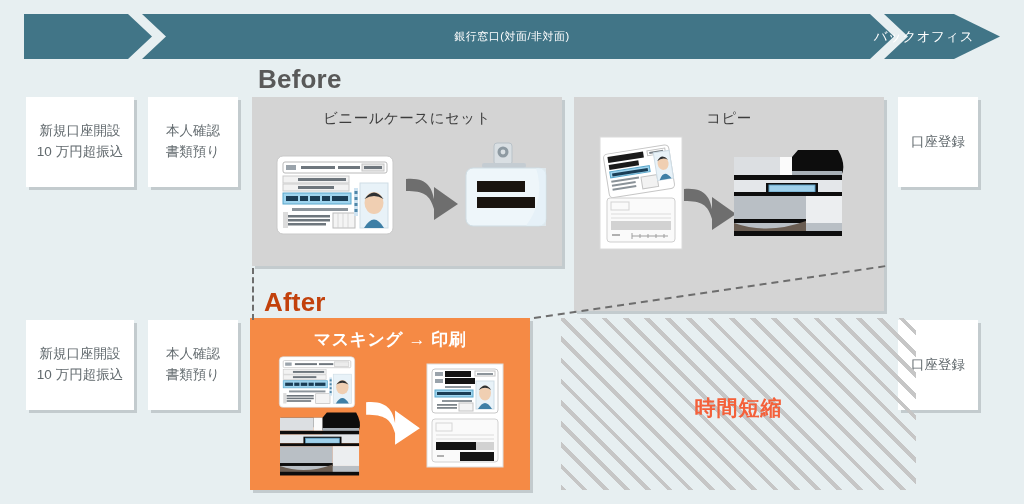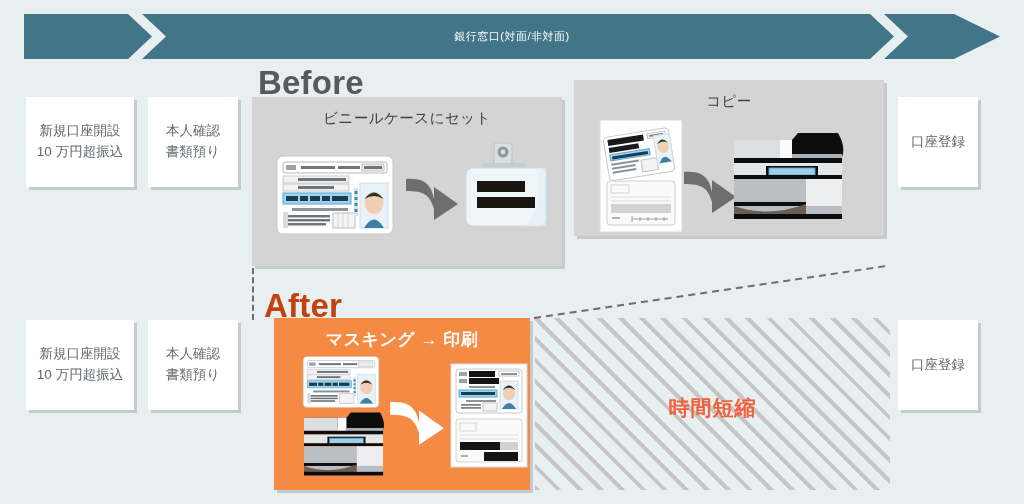--- a/index.html
+++ b/index.html
@@ -32,21 +32,21 @@
     top: 0;
   }
   #lane-customer { left: 32px; }
   #lane-teller   { left: 0; width: 976px; text-align: center; font-size: 11px; }
   #lane-back     { right: 26px; font-size: 13.5px; }
 
   
   .section-caption {
     position: absolute;
     font-weight: bold;
-    font-size: 33px;
+    font-size: 26px;
     letter-spacing: .2px;
   }
   #caption-before { left: 258px; top: 64px; color: #595959; }
   #caption-after  { left: 264px; top: 287px; color: #c2410c; }
 
   
   .step-box {
     position: absolute;
     background: #ffffff;
     box-shadow: 3px 3px 0 rgba(150,160,165,.45);
@@ -69,46 +69,45 @@
   #box-a2 { left: 148px; top: 320px; width: 90px;  height: 90px; }
   #box-a3 { left: 898px; top: 320px; width: 80px;  height: 90px; }
 
   
   .panel {
     position: absolute;
     background: #d4d4d4;
     box-shadow: 3px 3px 0 rgba(150,160,165,.45);
   }
   #panel-case { left: 252px; top: 97px; width: 310px; height: 169px; }
-  #panel-copy { left: 574px; top: 80px; width: 310px; height: 156px; }
+  #panel-copy { left: 574px; top: 97px; width: 310px; height: 214px; }
 
   .panel-title {
     position: absolute;
     top: 12px; left: 0; width: 100%;
     text-align: center;
     font-size: 14.5px;
     color: #3d3d3d;
     letter-spacing: .5px;
   }
 
   
   #panel-mask {
     position: absolute;
     left: 250px; top: 318px;
-    width: 256px; height: 172px;
+    width: 280px; height: 172px;
     background: #f58a45;
     box-shadow: 3px 3px 0 rgba(150,160,165,.45);
-    margin-left: 24px;
   }
   #panel-mask .panel-title { color: #ffffff; font-weight: bold; font-size: 17px; top: 10px; }
 
   
   #panel-hatch {
     position: absolute;
-    left: 535px; top: 318px;
+    left: 561px; top: 318px;
     width: 355px; height: 172px;
     background:
       repeating-linear-gradient(45deg,
         #c6c6c6 0px, #c6c6c6 4px,
         rgba(0,0,0,0) 4px, rgba(0,0,0,0) 15px);
   }
   #hatch-label {
     position: absolute;
     left: 0; top: 76px; width: 100%;
     text-align: center;
@@ -133,20 +132,21 @@
 </head>
 <body>
 
 <div id="swimlane">
   <svg width="976" height="45" viewBox="0 0 976 45">
     <path d="M0,0 L930,0 L976,22.5 L930,45 L0,45 Z" fill="#417587"></path>
     <path d="M104,0 L128,22.5 L104,45 L118,45 L142,22.5 L118,0 Z" fill="#e7eff1"></path>
     <path d="M846,0 L870,22.5 L846,45 L860,45 L884,22.5 L860,0 Z" fill="#e7eff1"></path>
   </svg>
   <div class="lane-label" id="lane-teller">銀行窓口(対面/非対面)</div>
+  <div class="lane-label" id="lane-back">バックオフィス</div>
 </div>
 
 <div class="section-caption" id="caption-before">Before</div>
 <div class="section-caption" id="caption-after">After</div>
 
 <div class="step-box" id="box-b1">
   <span>新規口座開設
 10 万円超振込</span>
 </div>
 <div class="step-box" id="box-b2">

